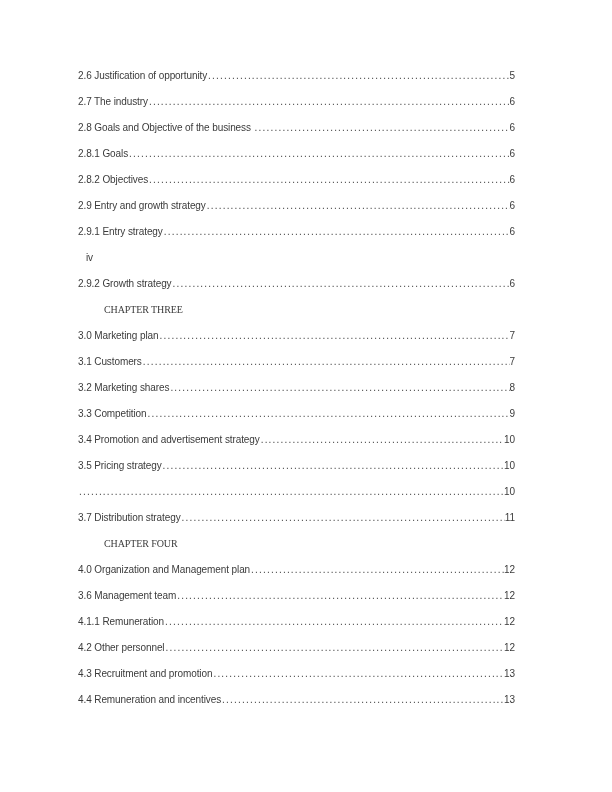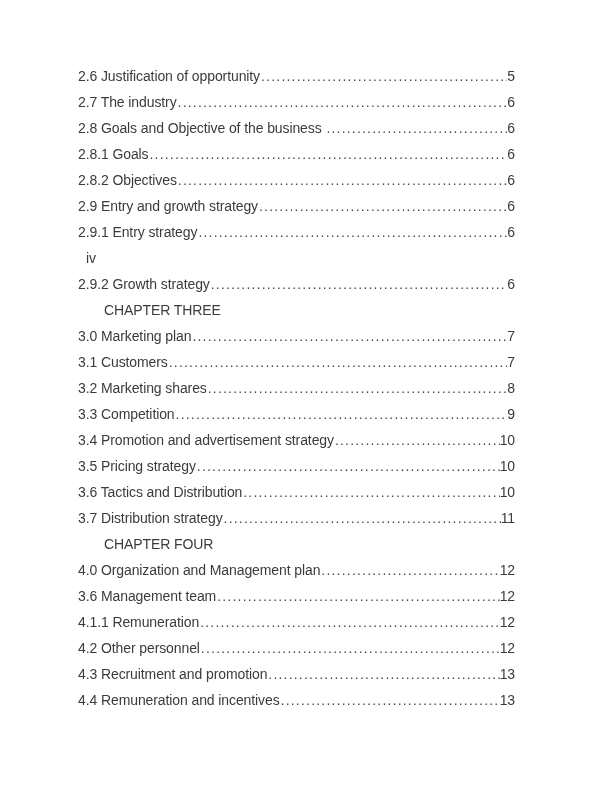--- a/index.html
+++ b/index.html
@@ -18,21 +18,21 @@
     height: 792px;
     background: #ffffff;
     overflow: hidden;
   }
   .toc {
     position: absolute;
     left: 78px;
     top: 63px;
     width: 437px;
     color: #3b3b3b;
-    font-size: 14px;
+    font-size: 10px;
     letter-spacing: -0.1px;
   }
   .toc-row {
     display: flex;
     align-items: baseline;
     height: 26px;
     line-height: 26px;
   }
   .toc-row .label {
     flex: 0 0 auto;
@@ -45,20 +45,21 @@
     letter-spacing: 1.2px;
     color: #474747;
     margin-left: 1px;
     min-width: 0;
   }
   .toc-row .page-num {
     flex: 0 0 auto;
   }
   .toc-row.chapter .label {
     padding-left: 26px;
+    font-family: Liberation Serif, serif;
   }
   .toc-row.page-marker .label {
     padding-left: 8px;
     text-align: right;
   }
 </style>
 </head>
 <body>
 
 <div class="page">
@@ -133,21 +134,20 @@
         <span class="label">3.4 Promotion and advertisement strategy</span>
         <span class="leader">............................................................................................................................................................................................................................................................................................................</span>
         <span class="page-num">10</span>
       </div>
       <div class="toc-row entry">
         <span class="label">3.5 Pricing strategy</span>
         <span class="leader">............................................................................................................................................................................................................................................................................................................</span>
         <span class="page-num">10</span>
       </div>
       <div class="toc-row entry">
-        <span class="label">3.6 Tactics and Distribution</span>
         <span class="leader">............................................................................................................................................................................................................................................................................................................</span>
         <span class="page-num">10</span>
       </div>
       <div class="toc-row entry">
         <span class="label">3.7 Distribution strategy</span>
         <span class="leader">............................................................................................................................................................................................................................................................................................................</span>
         <span class="page-num">11</span>
       </div>
       <div class="toc-row chapter">
         <span class="label">CHAPTER FOUR</span>

